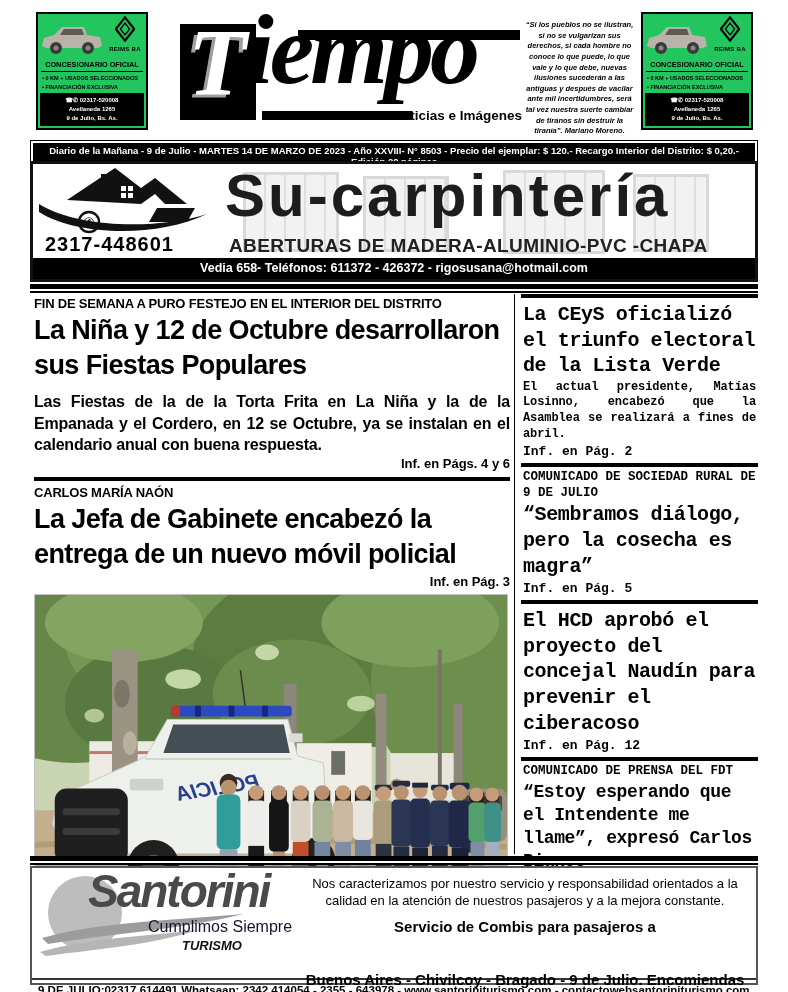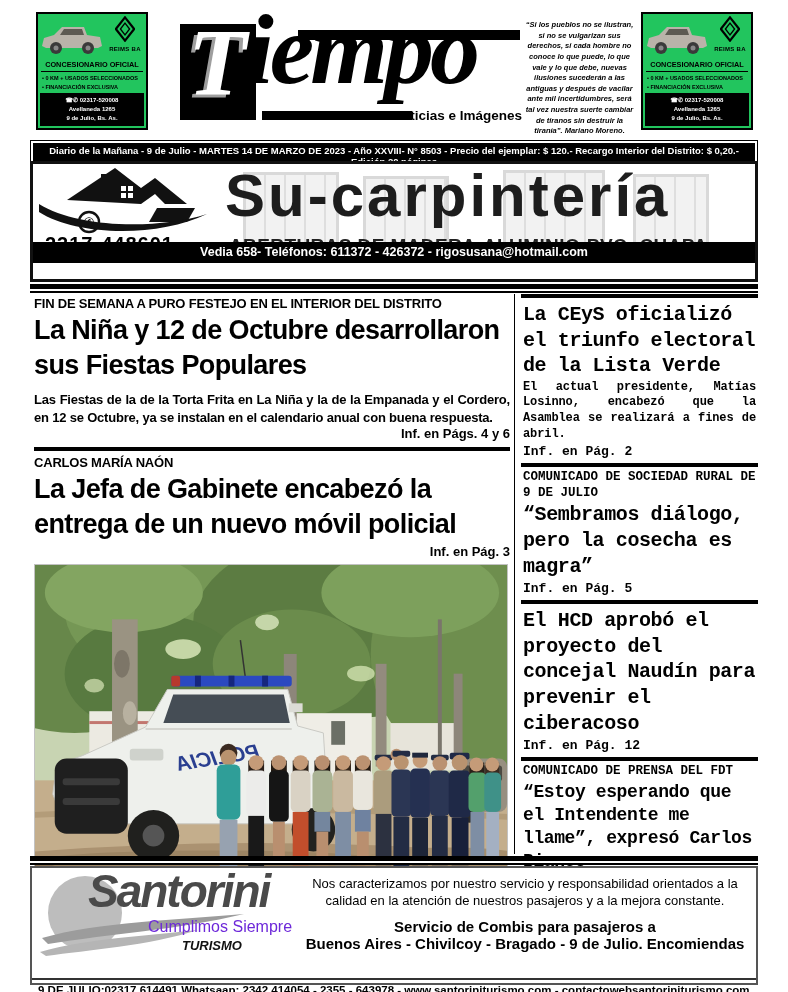--- a/index.html
+++ b/index.html
@@ -49,37 +49,37 @@
         box-sizing:border-box;background:#fff;overflow:hidden;}
   .carp-inner{position:relative;height:94px;}
   .winframe{position:absolute;border:3px solid #d9d9d9;background:
             repeating-linear-gradient(90deg,#f2f2f2 0 18px,#dedede 18px 20px);}
   .carp-logo{position:absolute;left:4px;top:0;}
   .carp-phone{position:absolute;left:12px;bottom:2px;font-size:20px;font-weight:bold;letter-spacing:1px;}
   .carp-name{position:absolute;left:192px;top:2px;font-size:60px;font-weight:bold;line-height:1;
              letter-spacing:3px;color:#1d1d1d;white-space:nowrap;}
   .carp-sub{position:absolute;left:196px;bottom:1px;font-size:19px;font-weight:bold;
             letter-spacing:.4px;color:#222;white-space:nowrap;}
-  .carp-footer{position:absolute;left:0;right:0;bottom:16px;height:21px;background:#000;color:#fff;
+  .carp-footer{position:absolute;left:0;right:0;bottom:0;height:21px;background:#000;color:#fff;
                text-align:center;font-size:12.5px;font-weight:bold;line-height:21px;}
 
   
   .double-rule{position:absolute;left:30px;width:728px;height:2px;border-top:5px solid #000;
                border-bottom:2px solid #000;background:#fff;}
   .rule-a{top:284px;} .rule-b{top:856px;}
 
   
   .cols{position:absolute;left:30px;top:294px;width:728px;height:560px;display:flex;}
   .col-left{width:484px;box-sizing:border-box;padding:2px 4px 0 4px;}
   .vdiv{width:1px;background:#000;}
   .col-right{flex:1;box-sizing:border-box;padding:0 0 0 6px;display:flex;flex-direction:column;font-family:Liberation Mono, monospace;}
 
   .kicker{font-size:13px;font-weight:bold;letter-spacing:-.2px;}
   .headline-xl{font-size:27px;font-weight:bold;line-height:1.3;letter-spacing:-.6px;margin:2px 0;}
-  .deck{font-size:13px;font-weight:bold;line-height:1.35;letter-spacing:-.2px;text-align:justify;margin-top:8px;}
+  .deck{font-size:16px;font-weight:bold;line-height:1.35;letter-spacing:-.2px;text-align:justify;margin-top:8px;}
   .pref{font-size:13px;font-weight:bold;text-align:right;}
   .hbar-l{height:4px;background:#000;margin:6px 0 4px;}
   .photo{margin-top:5px;width:474px;height:328px;border:1px solid #c2c2c2;box-sizing:border-box;}
   .photo svg{display:block;}
 
   .hbar-r{height:4px;background:#000;flex:none;}
   .r-art{padding:3px 2px 4px 2px;flex:none;}
   .r-kick{font-size:12.5px;font-weight:bold;line-height:1.25;}
   .r-head{font-size:20px;font-weight:bold;line-height:1.28;letter-spacing:-.4px;margin:1px 0;}
   .r-head.small{font-size:18px;}
@@ -97,27 +97,27 @@
   
   .santo{position:absolute;left:30px;top:866px;width:728px;height:119px;border:2px solid #555;
          box-sizing:border-box;background:#fff;}
   .santo-body{display:flex;height:110px;}
   .santo-logoarea{width:268px;position:relative;}
   .santo-circle{position:absolute;left:16px;top:8px;width:74px;height:74px;border-radius:50%;
                 background:#bdbdbd;}
   .santo-swoosh{position:absolute;left:6px;top:44px;}
   .santo-name{position:absolute;left:56px;top:-4px;font-style:italic;font-weight:bold;font-size:46px;
               color:#4a4a4a;letter-spacing:-2px;}
-  .santo-tag{position:absolute;left:116px;top:50px;font-size:16px;color:#6d28d9;}
+  .santo-tag{position:absolute;left:116px;top:50px;font-size:16px;color:#0f172a;}
   .santo-turismo{position:absolute;left:150px;top:70px;font-weight:bold;font-style:italic;
                  font-size:13px;color:#111;}
   .santo-right{flex:1;text-align:center;padding:8px 6px 0 0;}
   .santo-desc{font-size:13px;line-height:1.3;}
   .santo-s1{font-size:15px;font-weight:bold;margin-top:8px;}
-  .santo-s2{font-size:15px;font-weight:bold;}
+  .santo-s2{font-size:15px;font-weight:bold;margin-top:36px;}
   .santo-footer{border-top:2px solid #333;height:23px;line-height:21px;font-size:11.5px;
                 font-weight:bold;padding-left:6px;white-space:nowrap;}
 </style>
 </head>
 <body>
 
 <div class="page">
 
   <div class="reims left">
     <div class="reims-top">

